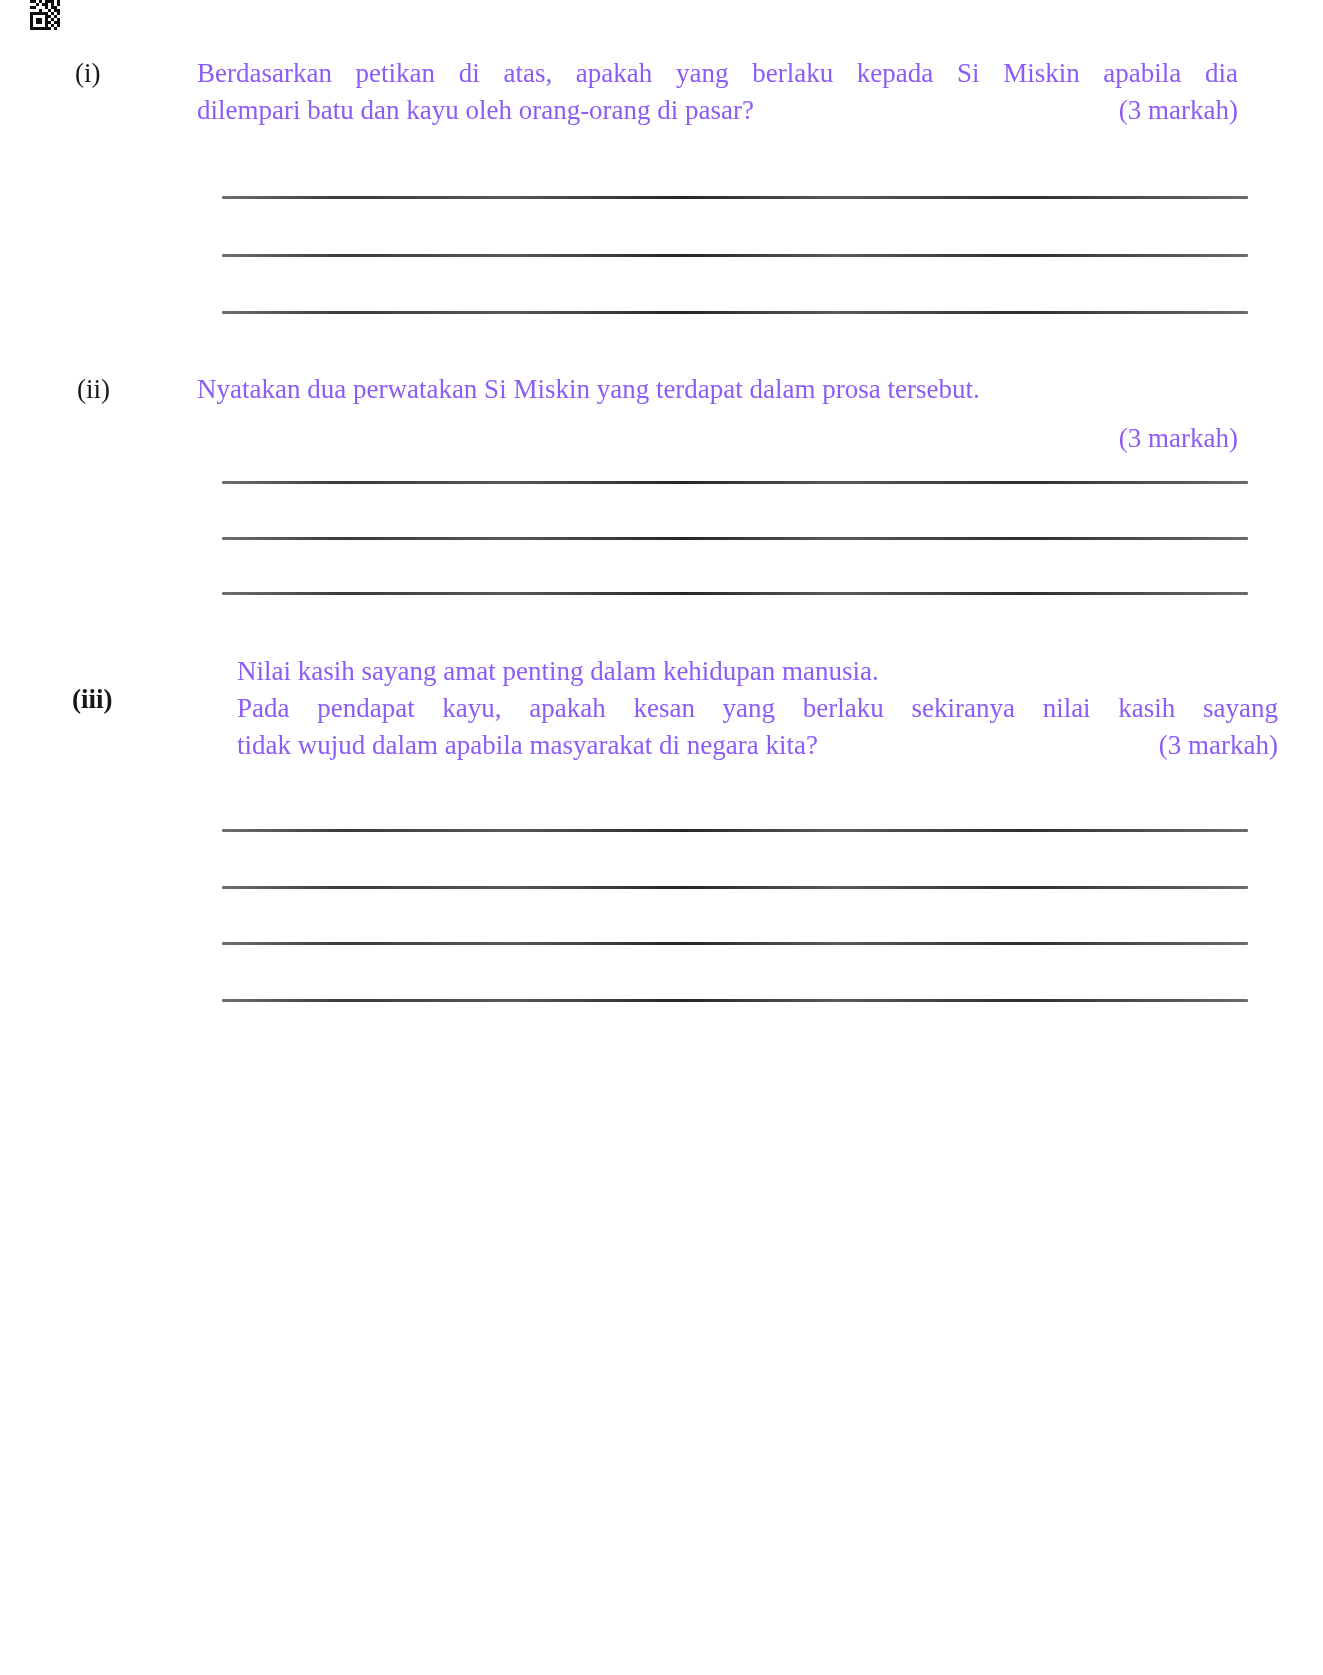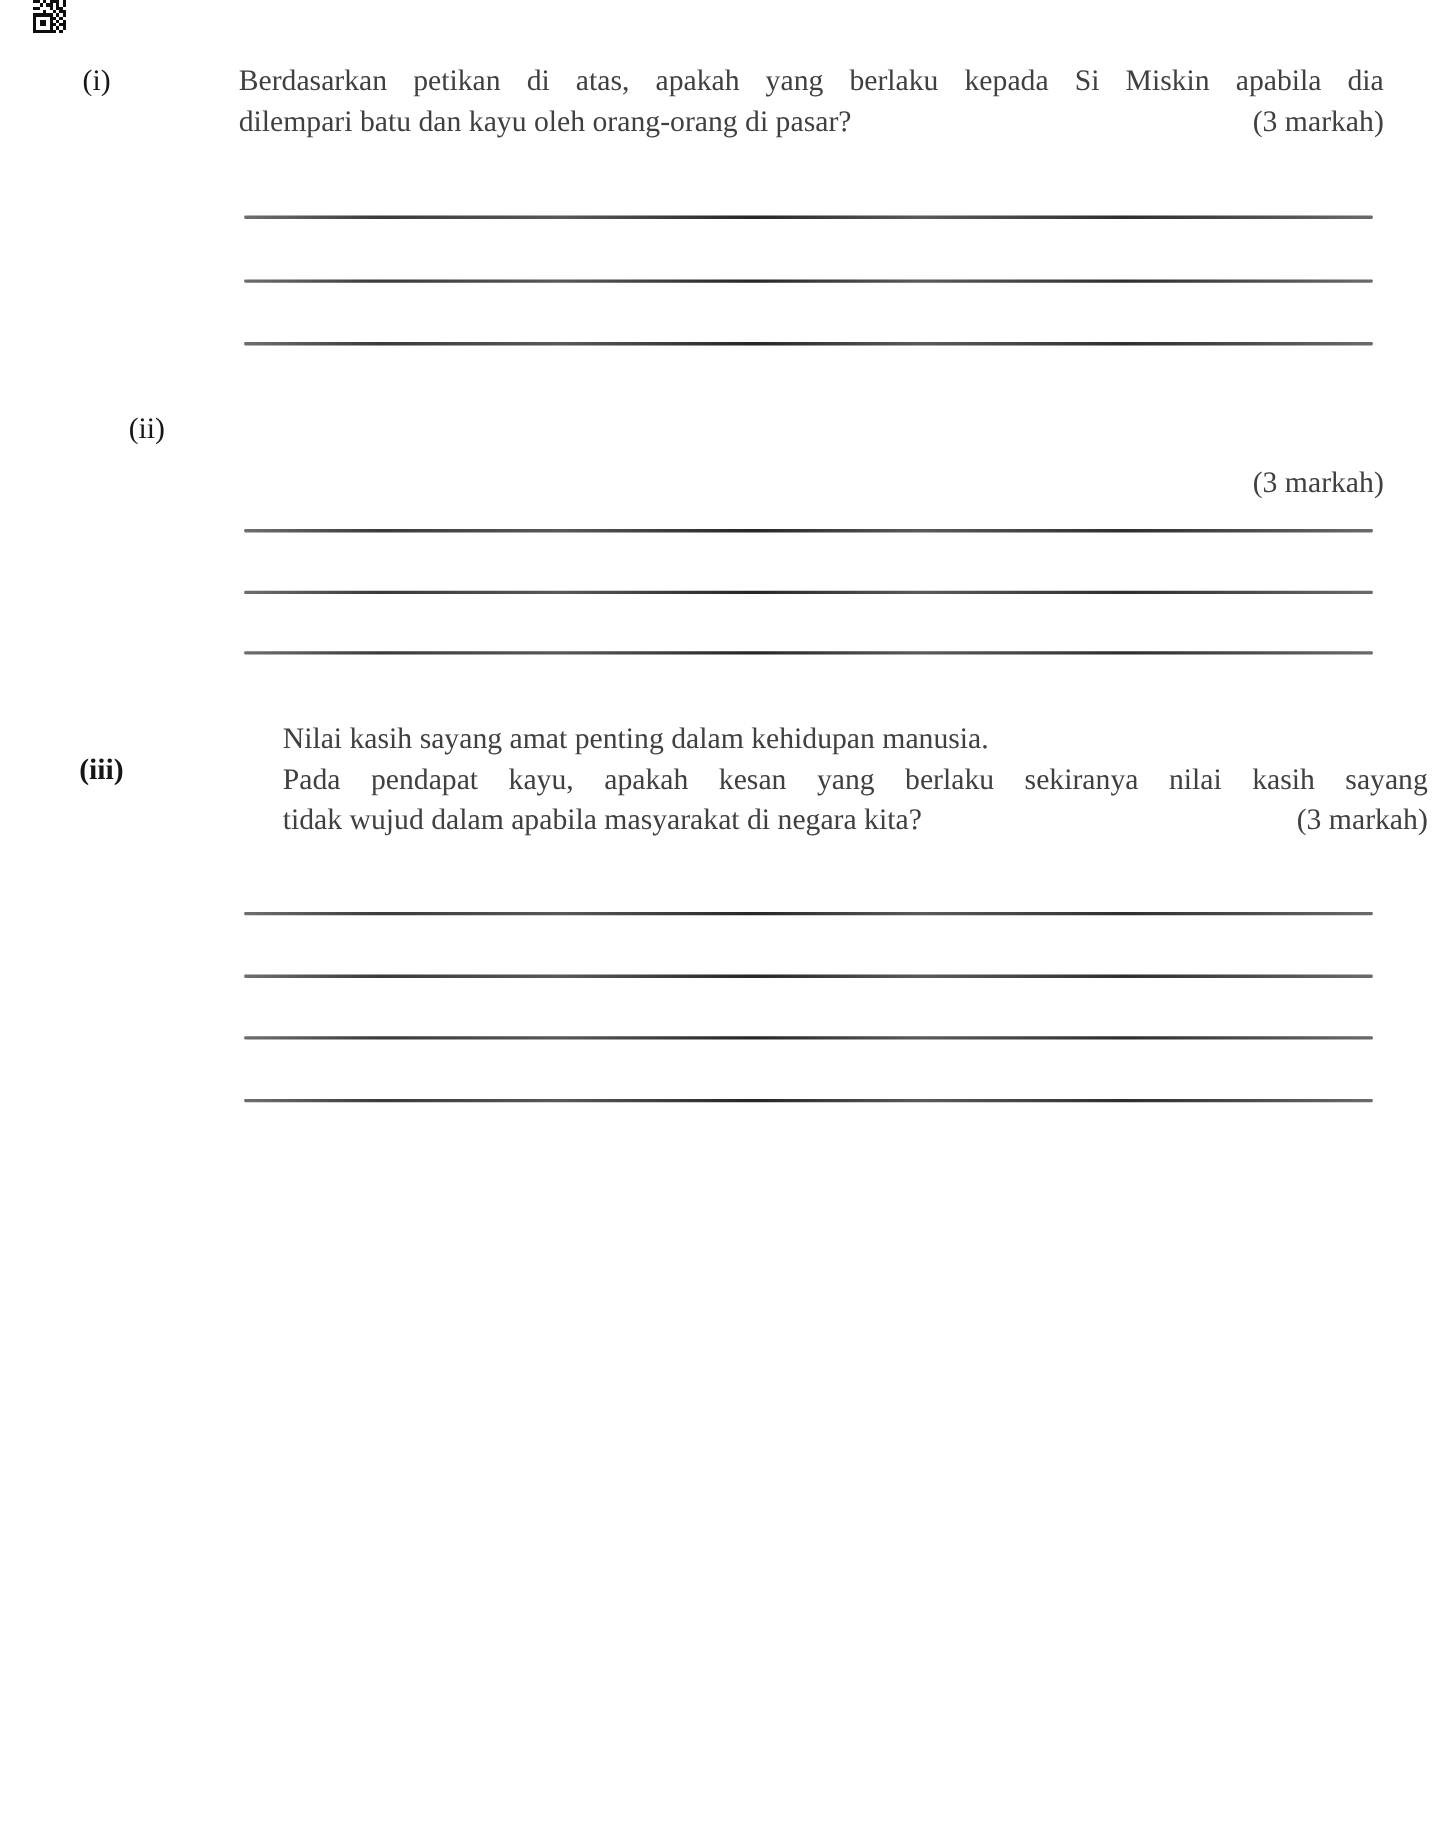--- a/index.html
+++ b/index.html
@@ -26,25 +26,25 @@
   }
   .q-label {
     position: absolute;
     font-size: 27px;
     line-height: 37px;
     color: #161616;
     white-space: nowrap;
   }
   .q-text {
     position: absolute;
-    left: 217px;
+    left: 197px;
     width: 1041px;
     font-size: 27px;
     line-height: 37px;
-    color: #404040;
+    color: #8b5cf6;
   }
   .line-justified {
     text-align: justify;
     text-align-last: justify;
     white-space: nowrap;
     width: 100%;
   }
   .line-plain {
     text-align: left;
     white-space: nowrap;
@@ -120,22 +120,25 @@
     <div class="line-with-marks">
       <span>dilempari batu dan kayu oleh orang-orang di pasar?</span>
       <span>(3 markah)</span>
     </div>
   </div>
 
   <div class="answer-line" style="top:196px;"></div>
   <div class="answer-line" style="top:254px;"></div>
   <div class="answer-line" style="top:311px;"></div>
 
-  <div class="q-label" style="top:371px; left:77px;margin-left:40px;">(ii)</div>
+  <div class="q-label" style="top:371px; left:77px;">(ii)</div>
 
+  <div class="q-text" style="top:371px;">
+    <div class="line-plain">Nyatakan dua perwatakan Si Miskin yang terdapat dalam prosa tersebut.</div>
+  </div>
 
   <div class="q-text marks-only" style="top:420px;">(3 markah)</div>
 
   <div class="answer-line" style="top:481px;"></div>
   <div class="answer-line" style="top:537px;"></div>
   <div class="answer-line" style="top:592px;"></div>
 
   <div class="q-label" style="top:681px; left:72px;font-weight:bold;">(iii)</div>
 
   <div class="q-text" style="top:653px;margin-left:40px;">

